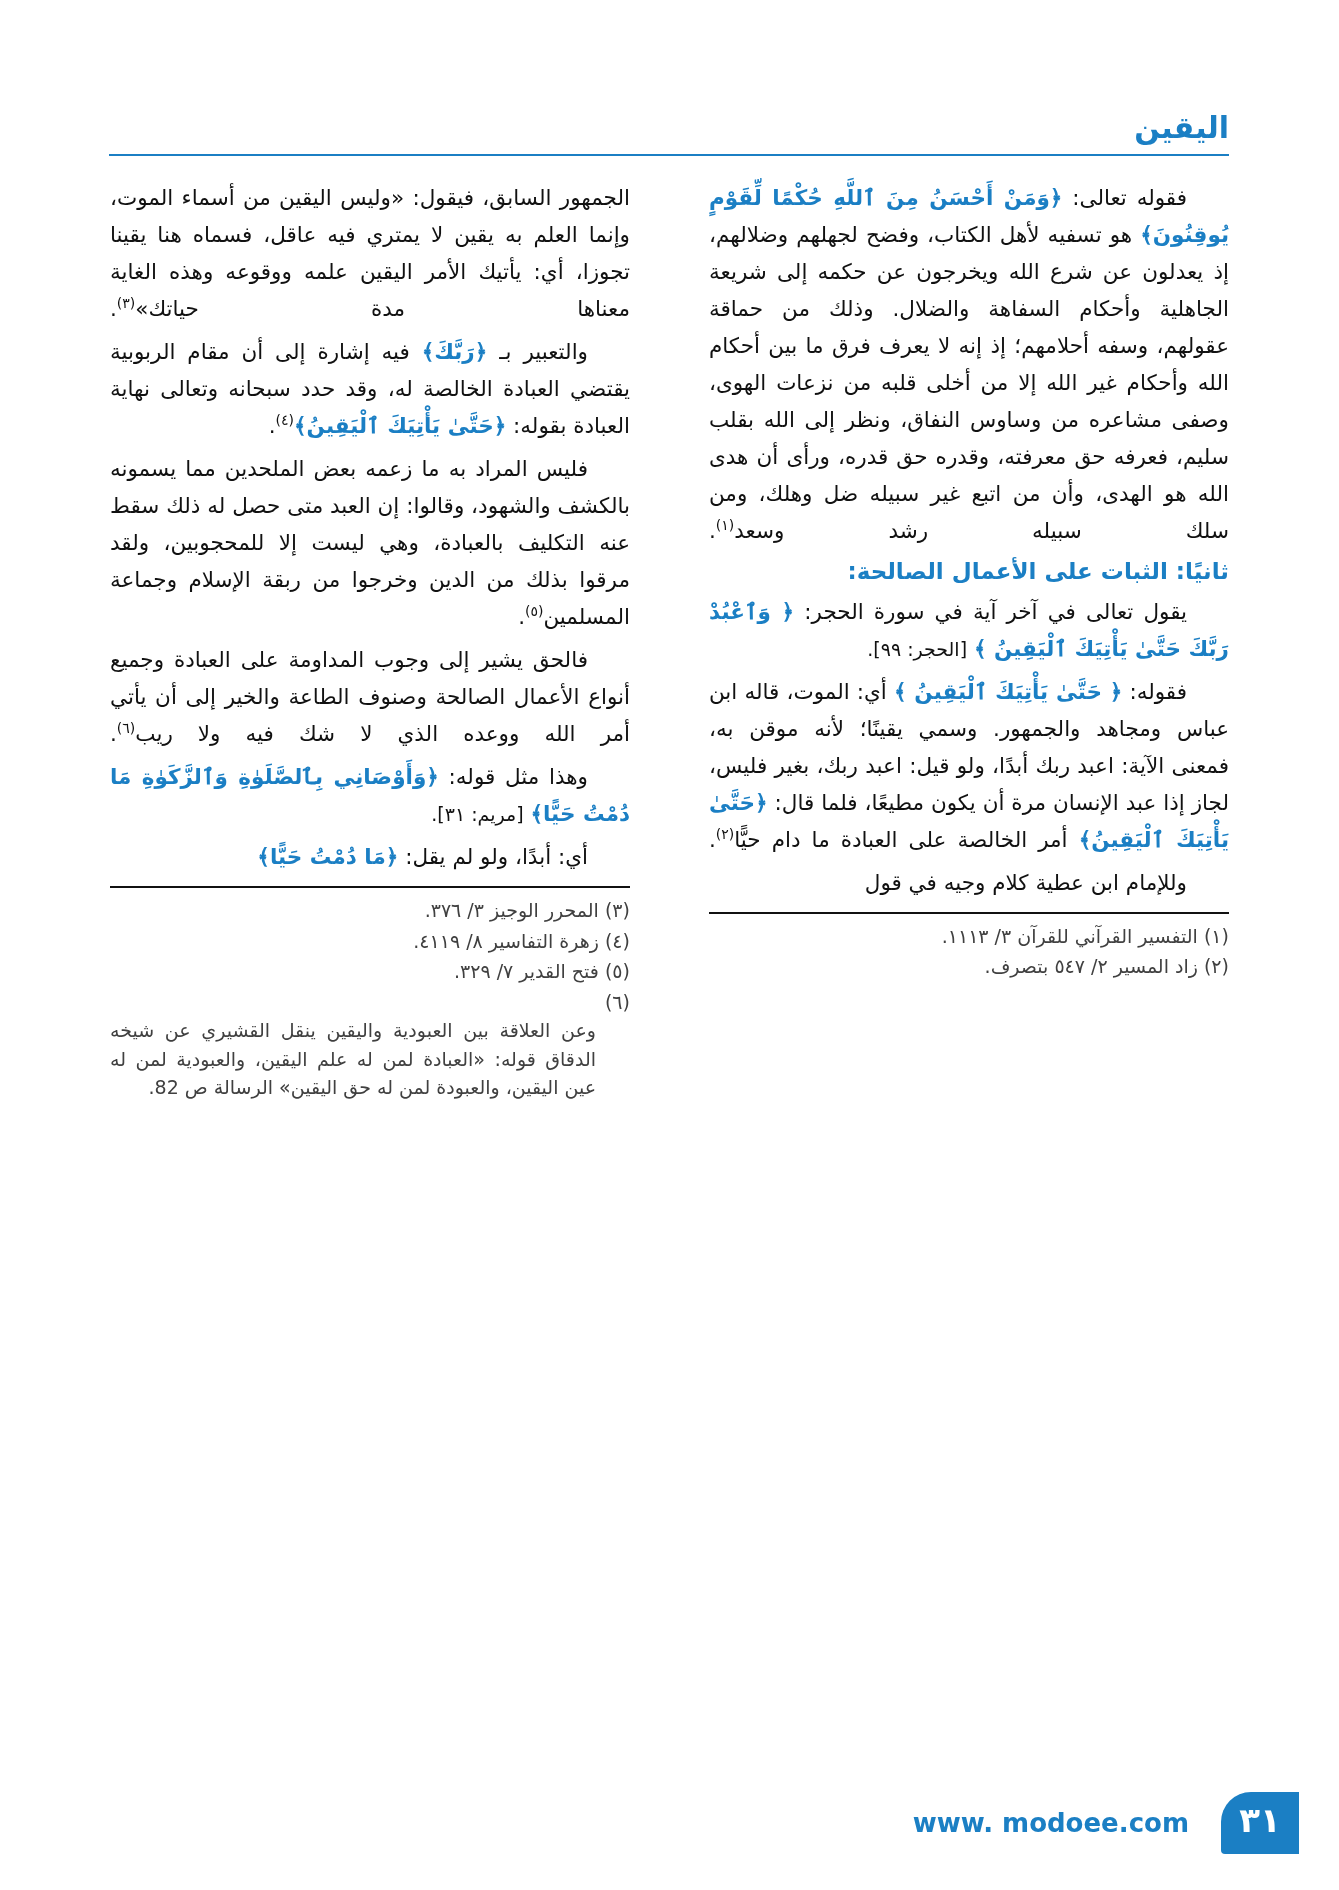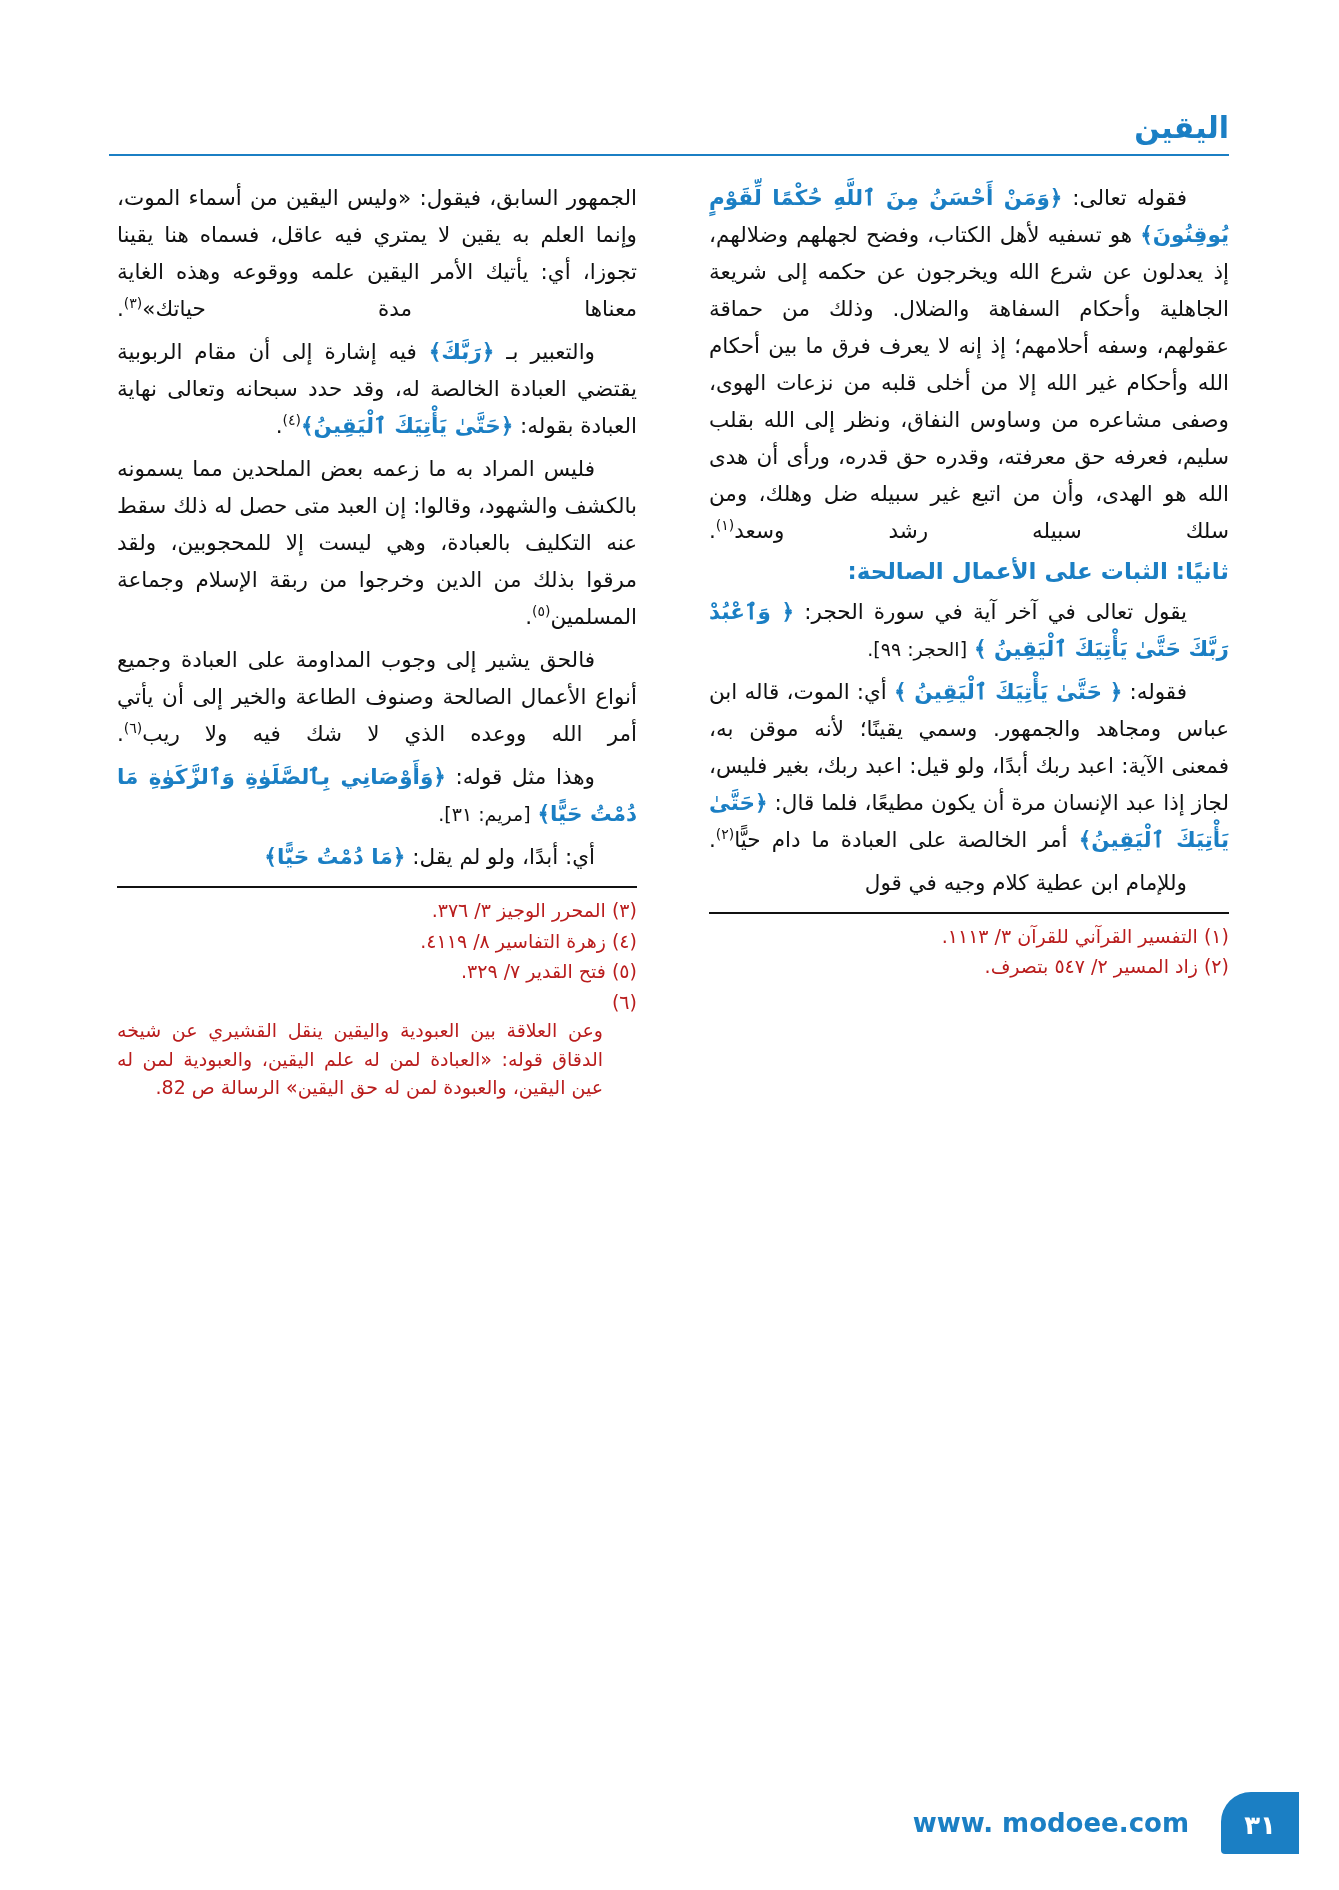--- a/index.html
+++ b/index.html
@@ -49,21 +49,21 @@
     right: 110px;
     width: 1120px;
     height: 1560px;
   }
   .col {
     position: absolute;
     top: 0;
     width: 520px;
   }
   .col-right { right: 0; }
-  .col-left  { left: 8px; }
+  .col-left  { left: 1px; }
 
   p.body {
     margin: 0 0 6px 0;
     font-size: 21.5px;
     line-height: 1.72;
     color: #111111;
     text-align: justify;
     text-align-last: justify;
     font-family: "DejaVu Sans", sans-serif;
   }
@@ -94,21 +94,21 @@
   
   .fn-rule {
     height: 2px;
     background: #111111;
     margin: 10px 0 8px 0;
     width: 100%;
   }
   .footnotes {
     font-size: 19px;
     line-height: 1.5;
-    color: #b91c1c;
+    color: #404040;
     text-align: justify;
     text-align-last: right;
   }
   .fn-item {
     margin-bottom: 2px;
     display: block;
   }
   .fn-num { }
   .fn-cont {
     display: block;
@@ -132,21 +132,21 @@
     height: 62px;
     background: #1b7fc4;
     border-top-left-radius: 30px;
     border-bottom-left-radius: 4px;
   }
   .page-num {
     position: absolute;
     right: 44px;
     bottom: 50px;
     color: #ffffff;
-    font-size: 26px;
+    font-size: 34px;
     font-weight: bold;
     width: 70px;
     text-align: center;
   }
   .site {
     position: absolute;
     right: 150px;
     bottom: 52px;
     color: #1b7fc4;
     font-size: 26px;

